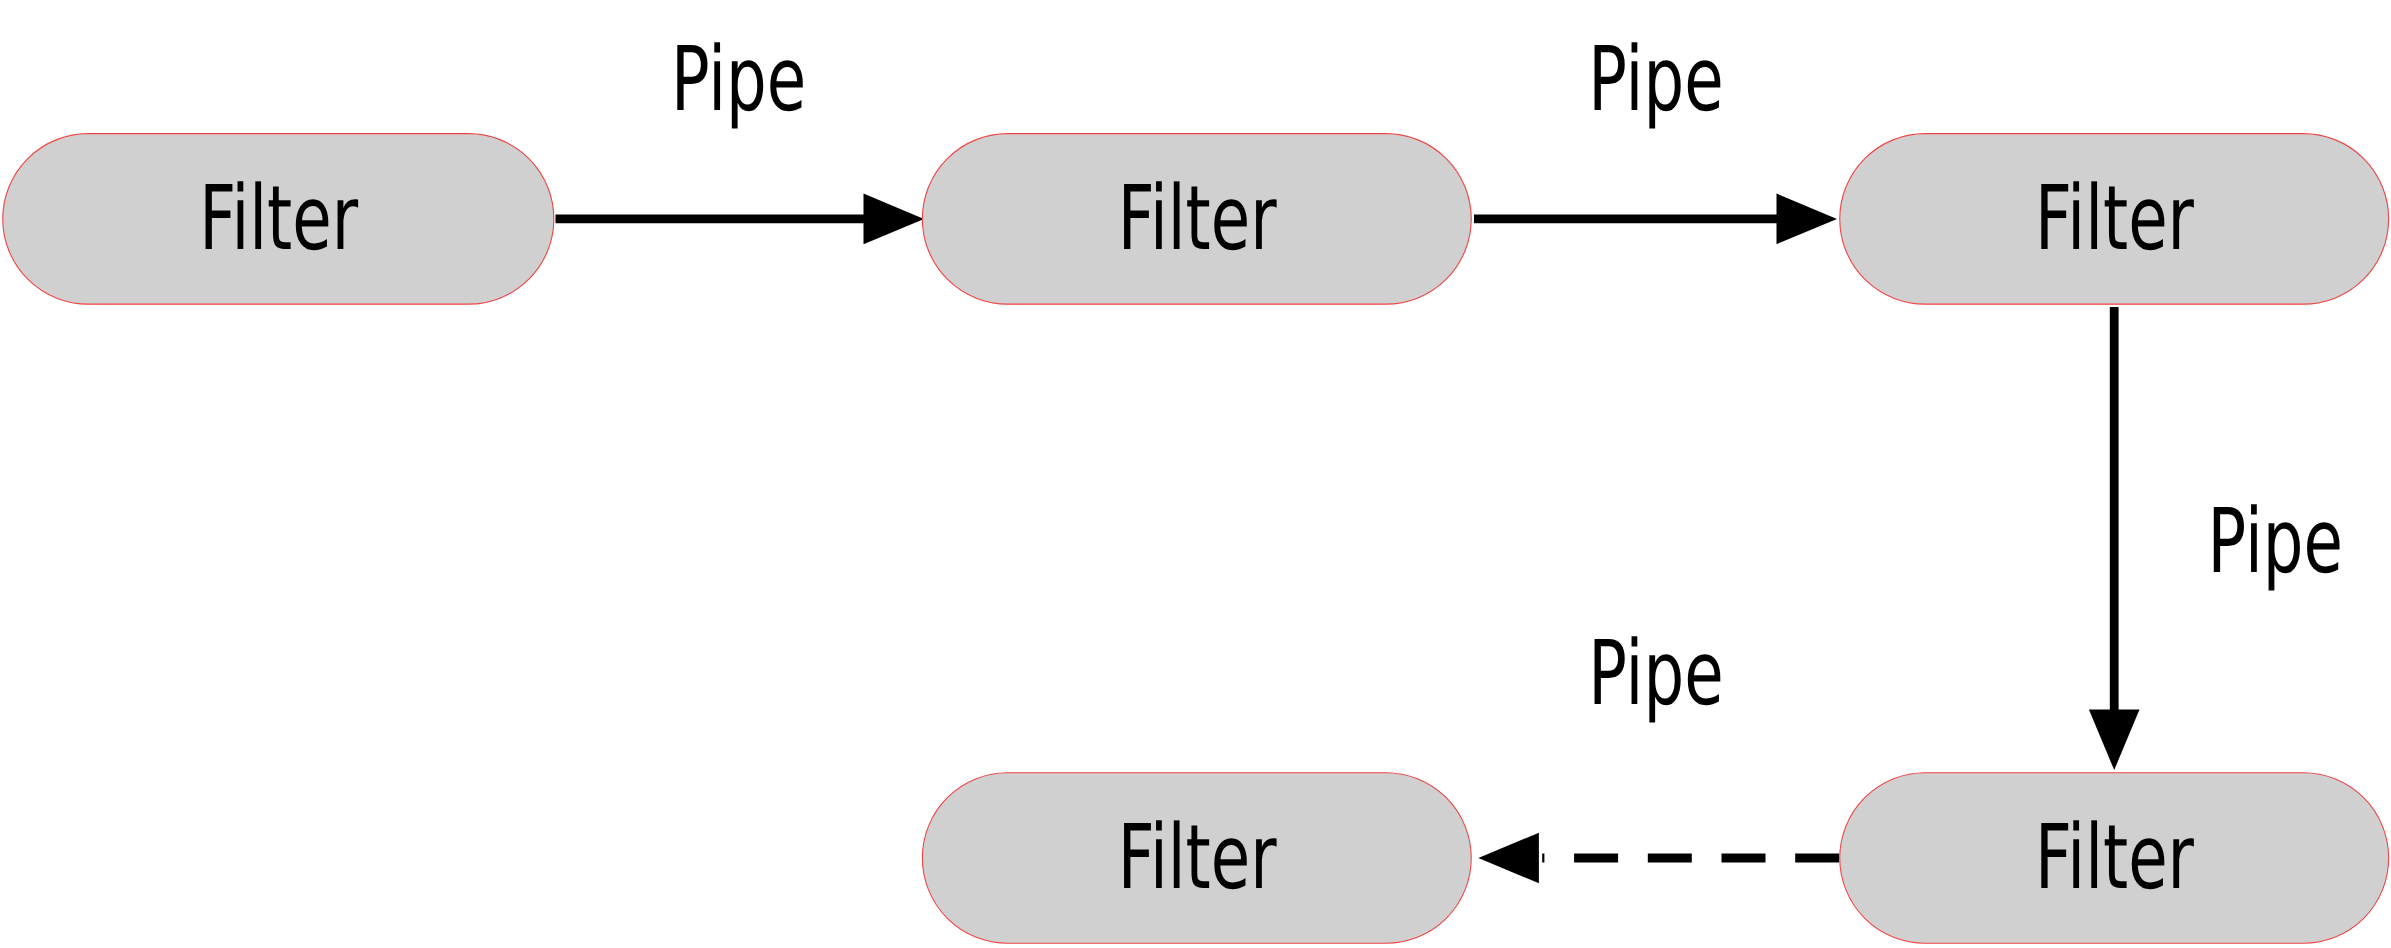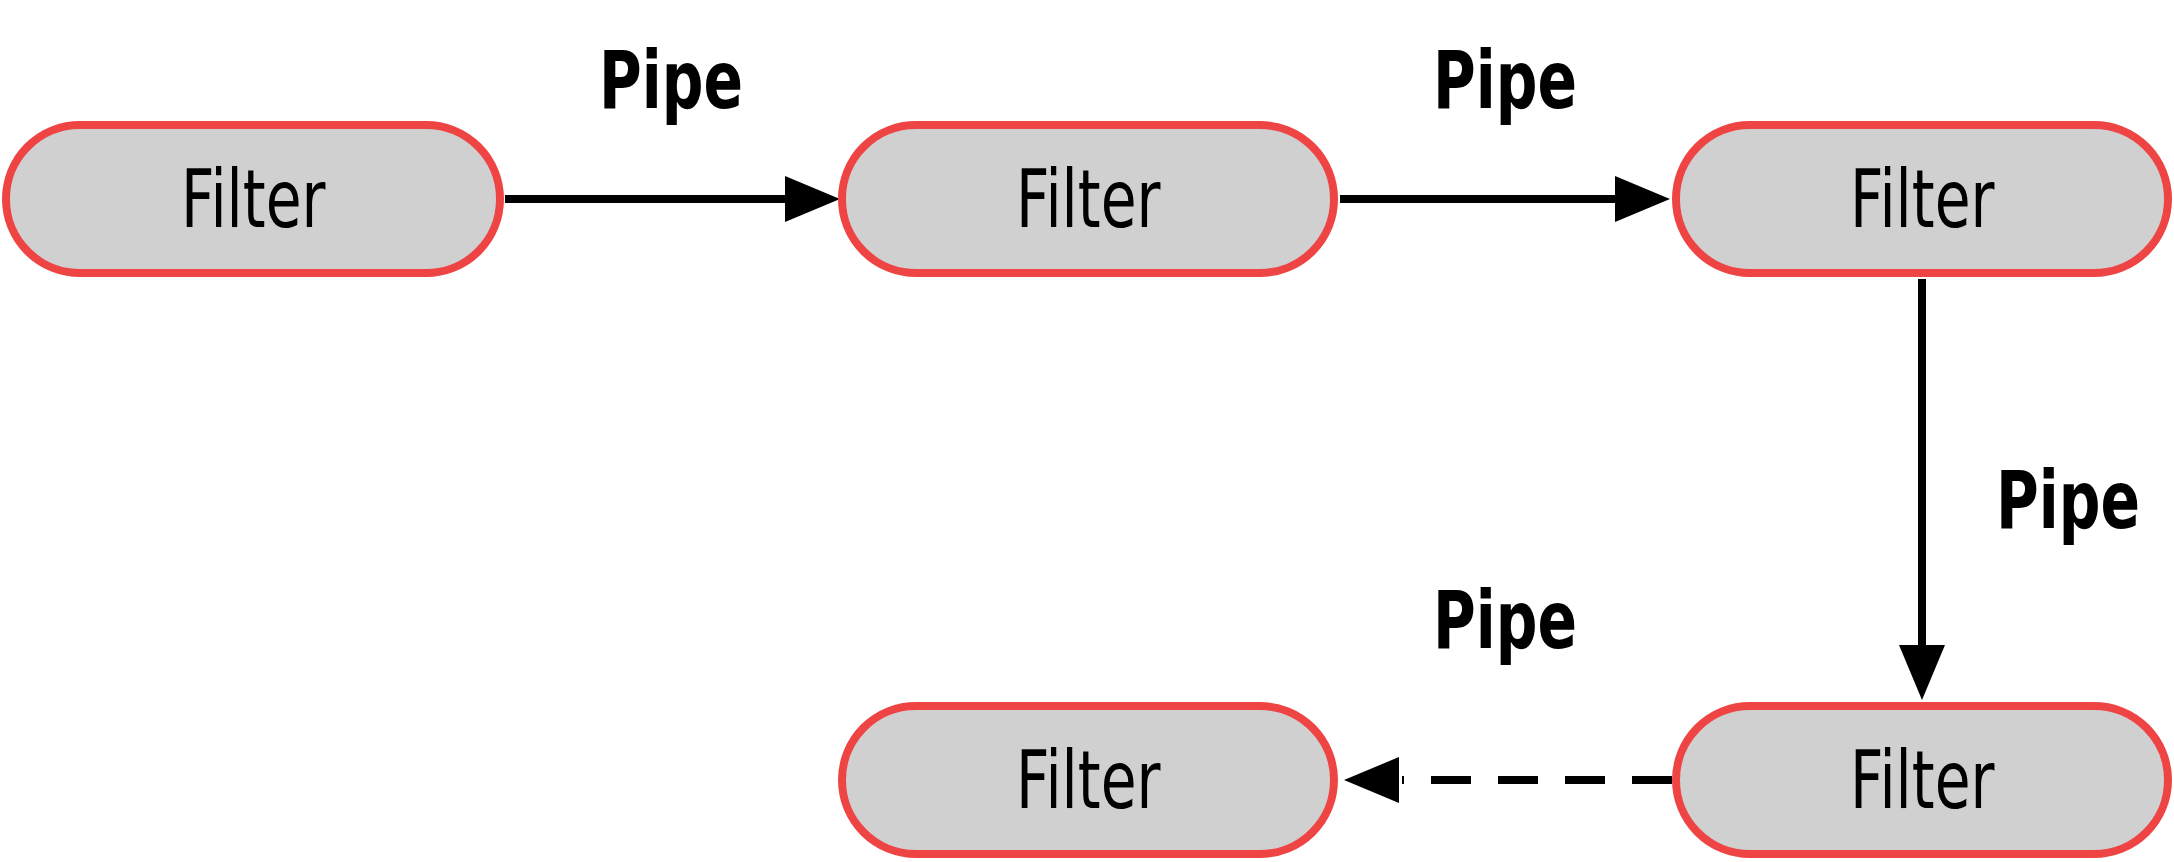--- a/index.html
+++ b/index.html
@@ -19,44 +19,43 @@
     position: absolute;
     left: 0;
     top: 0;
     width: 2174px;
     height: 862px;
   }
   .node {
     position: absolute;
     box-sizing: border-box;
     background: #d0d0d0;
-    border: 8px solid #ef4444;
+    border: 1px solid #ef4444;
     border-radius: 80px;
     display: flex;
     align-items: center;
     justify-content: center;
   }
   .node-text {
     font-size: 81px;
     line-height: 1;
     color: #000000;
     white-space: nowrap;
     display: inline-block;
     transform: scaleX(0.72);
     transform-origin: 50% 50%;
   }
   .edge-label {
     position: absolute;
     width: 220px;
     height: 96px;
     display: flex;
-    align-items: flex-end;
+    align-items: center;
     justify-content: center;
     pointer-events: none;
-    font-weight: bold;
   }
   .edge-label-text {
     font-size: 81px;
     line-height: 1;
     color: #000000;
     white-space: nowrap;
     display: inline-block;
     transform: scaleX(0.72);
     transform-origin: 50% 50%;
   }

